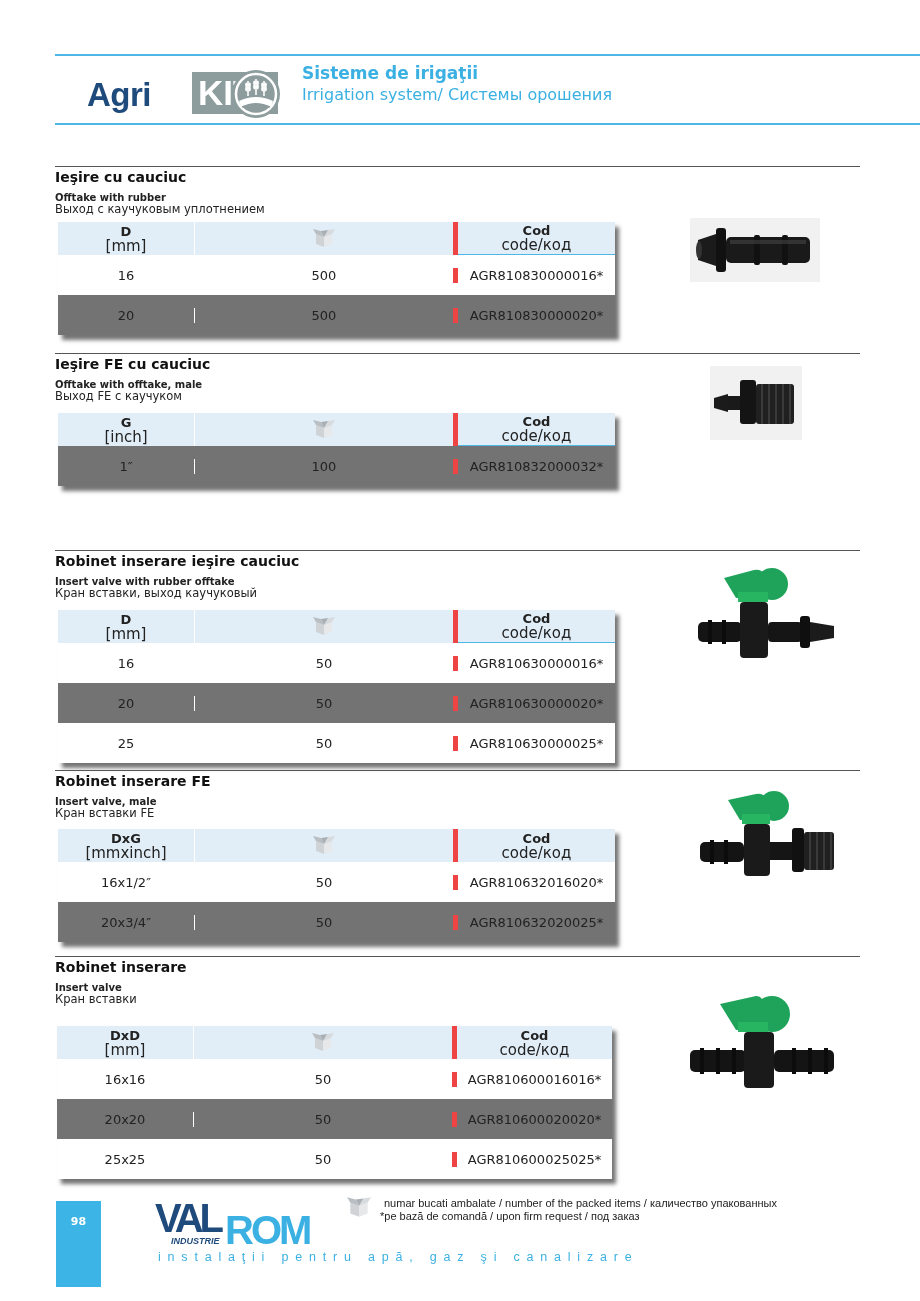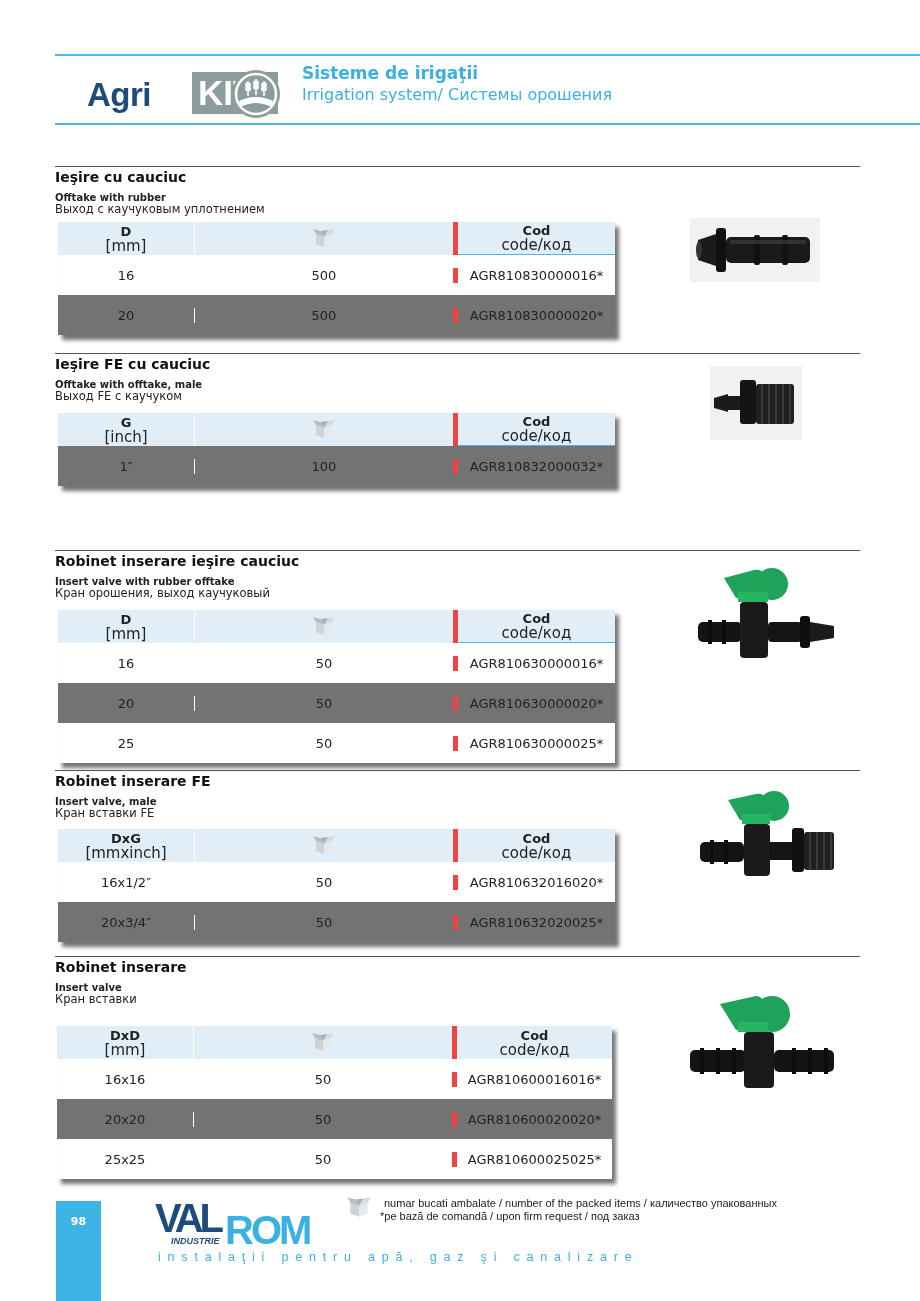--- a/index.html
+++ b/index.html
@@ -33,21 +33,21 @@
   .tbl .c2 { width: 258px; text-align: center; border-right: 5px solid #ef4444; }
   .tbl .c3 { flex: 1; text-align: center; }
   .tbl .head .c1, .tbl .head .c3 { display: flex; flex-direction: column; justify-content: center; line-height: 15px; }
   .tbl .head .c3 { border-bottom: 1px solid #4db8e8; }
   .tbl .head .c2 { display: flex; justify-content: center; align-items: flex-start; padding-top: 3px; }
   .hb { font-weight: bold; font-size: 13px; }
   .hs { font-size: 15px; }
 
   .prod-img { position: absolute; }
 
-  .page-num { position: absolute; left: 56px; top: 1201px; width: 45px; height: 100px; background: #3db4e6;
+  .page-num { position: absolute; left: 56px; top: 1201px; width: 45px; height: 86px; background: #3db4e6;
     color: #fff; font-weight: bold; font-size: 11px; text-align: center; padding-top: 14px; box-sizing: border-box; }
   .valrom { position: absolute; left: 155px; top: 1198px; width: 170px; height: 50px; }
   .tagline { position: absolute; left: 158px; top: 1250px; color: #3bb0e2; font-size: 12.5px; letter-spacing: 6.8px; font-family: "Liberation Sans", sans-serif; }
   .note-icon { position: absolute; left: 346px; top: 1193px; }
   .note1 { position: absolute; left: 384px; top: 1197px; font-size: 11px; color: #222; font-family: "Liberation Sans", sans-serif; }
   .note2 { position: absolute; left: 380px; top: 1210px; font-size: 11px; color: #222; font-family: "Liberation Sans", sans-serif; }
 </style>
 </head>
 <body>
 
@@ -182,21 +182,21 @@
     <line x1="66" y1="18" x2="66" y2="58"></line>
       <line x1="73" y1="18" x2="73" y2="58"></line>
       <line x1="80" y1="18" x2="80" y2="58"></line>
   </g>
 </svg>
 
 <div class="section" style="top:550px;">
   <div class="sec-line"></div>
   <div class="sec-title">Robinet inserare ieşire cauciuc</div>
   <div class="sec-en">Insert valve with rubber offtake</div>
-  <div class="sec-ru">Кран орошения, выход каучуковый</div>
+  <div class="sec-ru">Кран вставки, выход каучуковый</div>
   <div class="tbl" style="top:60px;">
     <div class="row head">
       <div class="c1">
           <span class="hb">D</span>
           <span class="hs">[mm]</span>
         </div>
       <div class="c2">
           <svg width="24" height="24">
             <use href="#box"></use>
           </svg>

